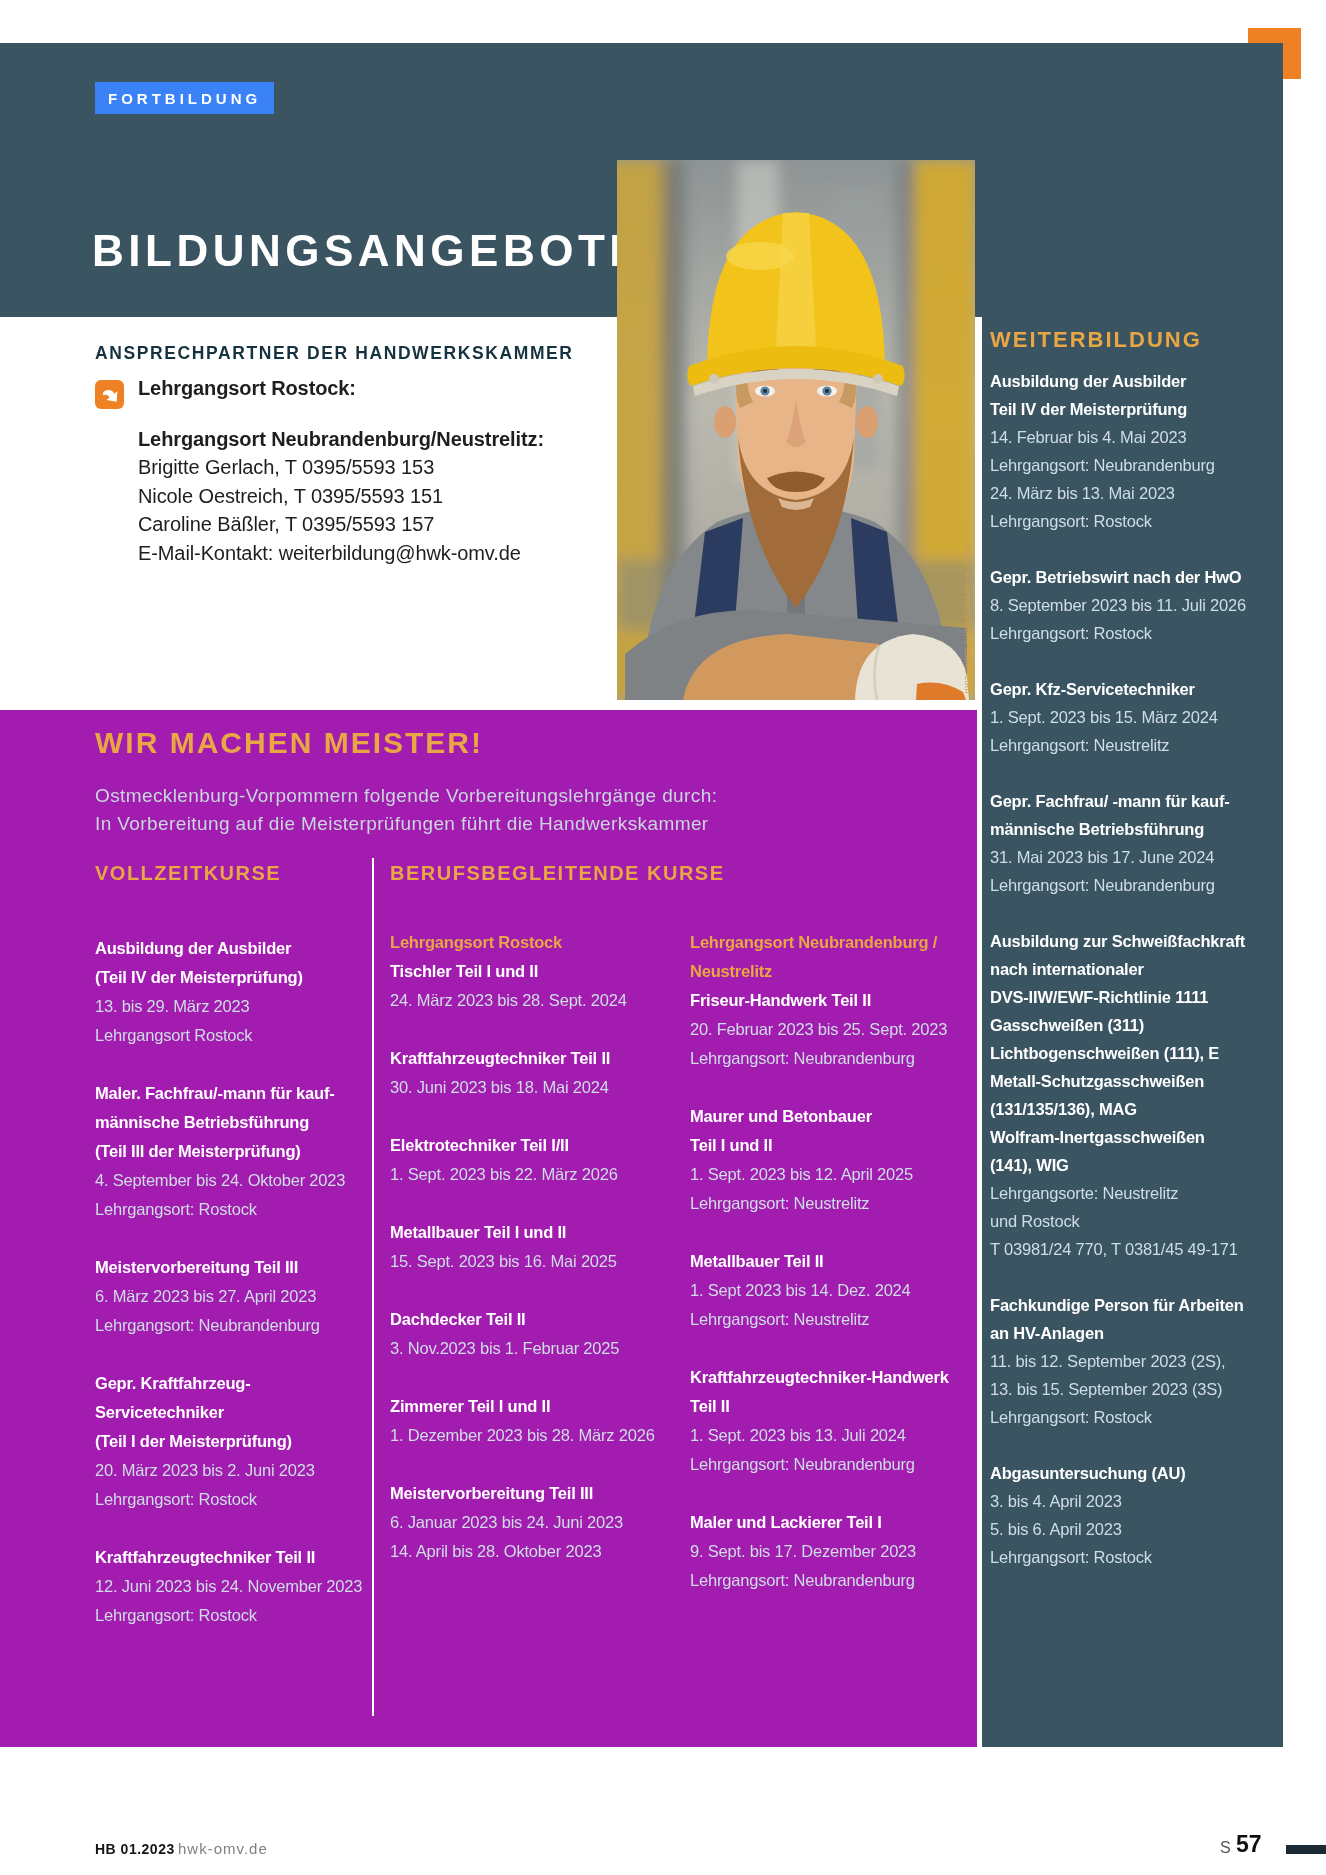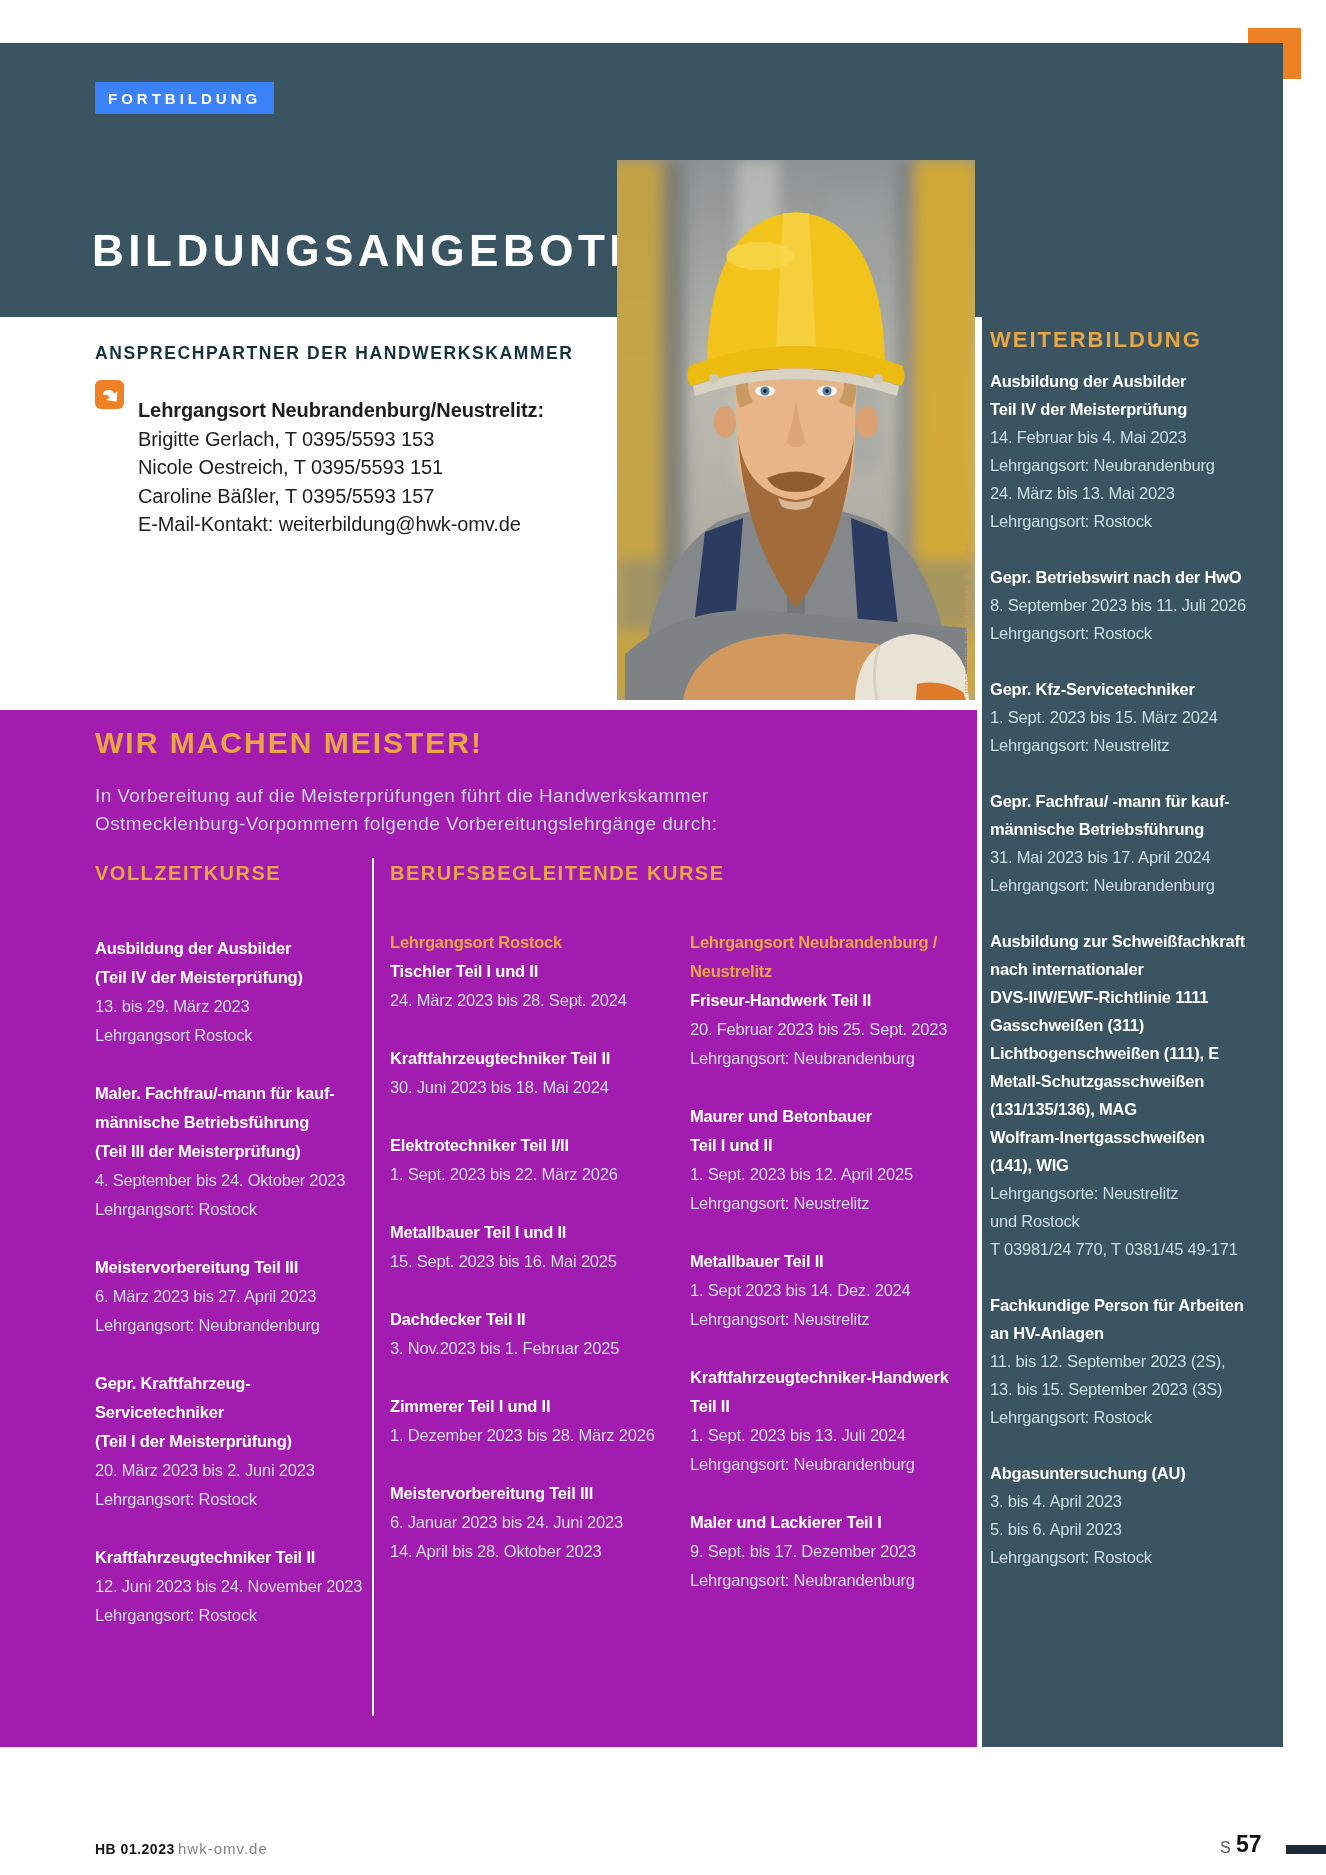--- a/index.html
+++ b/index.html
@@ -73,20 +73,23 @@
   <h1 class="page-title">BILDUNGSANGEBOTE</h1>
 
   <h2 class="contact-heading">ANSPRECHPARTNER DER HANDWERKSKAMMER</h2>
   <span class="arrow-chip">
     <svg width="19" height="19" viewBox="0 0 24 24" aria-hidden="true">
       <path d="M4 9 C9 4.5, 16 5.5, 18 11 L22 8 L21 21 L8 19 L12 16 C10.5 12, 7.5 11.5, 4 13 Z" fill="#ffffff"></path>
     </svg>
   </span>
   <div class="contact-groups">
   <div class="contact-group">
+    <div class="cg-title">
+          <div>Lehrgangsort Rostock:</div>
+        </div>
   </div>
 
   <div class="contact-group">
     <div class="cg-title">
           <div>Lehrgangsort Neubrandenburg/Neustrelitz:</div>
         </div>
     <div class="cg-lines">
           <div>Brigitte Gerlach, T 0395/5593 153</div>
           <div>Nicole Oestreich, T 0395/5593 151</div>
           <div>Caroline Bäßler, T 0395/5593 157</div>
@@ -201,21 +204,21 @@
             <div>Lehrgangsort: Neustrelitz</div>
           </div>
   </div>
 
   <div class="course">
     <div class="course-title">
             <div>Gepr. Fachfrau/ -mann für kauf-</div>
             <div>männische Betriebsführung</div>
           </div>
     <div class="course-lines">
-            <div>31. Mai 2023 bis 17. April 2024</div>
+            <div>31. Mai 2023 bis 17. June 2024</div>
             <div>Lehrgangsort: Neubrandenburg</div>
           </div>
   </div>
 
   <div class="course">
     <div class="course-title">
             <div>Ausbildung zur Schweißfachkraft</div>
             <div>nach internationaler</div>
             <div>DVS-IIW/EWF-Richtlinie 1111</div>
             <div>Gasschweißen (311)</div>
@@ -253,22 +256,22 @@
             <div>5. bis 6. April 2023</div>
             <div>Lehrgangsort: Rostock</div>
           </div>
   </div>
 </div>
   </aside>
 
   <section class="meister">
     <h2 class="m-title">WIR MACHEN MEISTER!</h2>
     <div class="m-intro">
+      <div>Ostmecklenburg-Vorpommern folgende Vorbereitungslehrgänge durch:</div>
       <div>In Vorbereitung auf die Meisterprüfungen führt die Handwerkskammer</div>
-      <div>Ostmecklenburg-Vorpommern folgende Vorbereitungslehrgänge durch:</div>
     </div>
     <h3 class="m-colh h1">VOLLZEITKURSE</h3>
     <h3 class="m-colh h2">BERUFSBEGLEITENDE KURSE</h3>
     <div class="v-divider"></div>
 
     <div class="m-col c1">
   <div class="course">
     <div class="course-title">
             <div>Ausbildung der Ausbilder</div>
             <div>(Teil IV der Meisterprüfung)</div>

